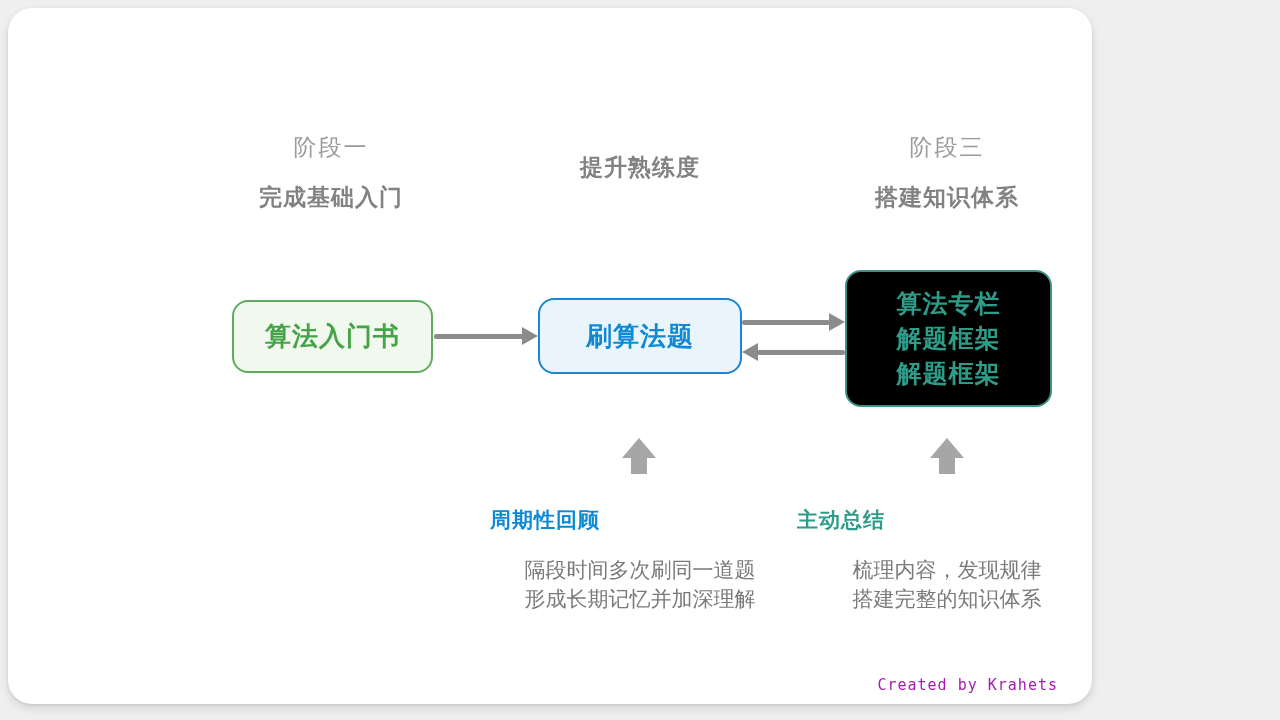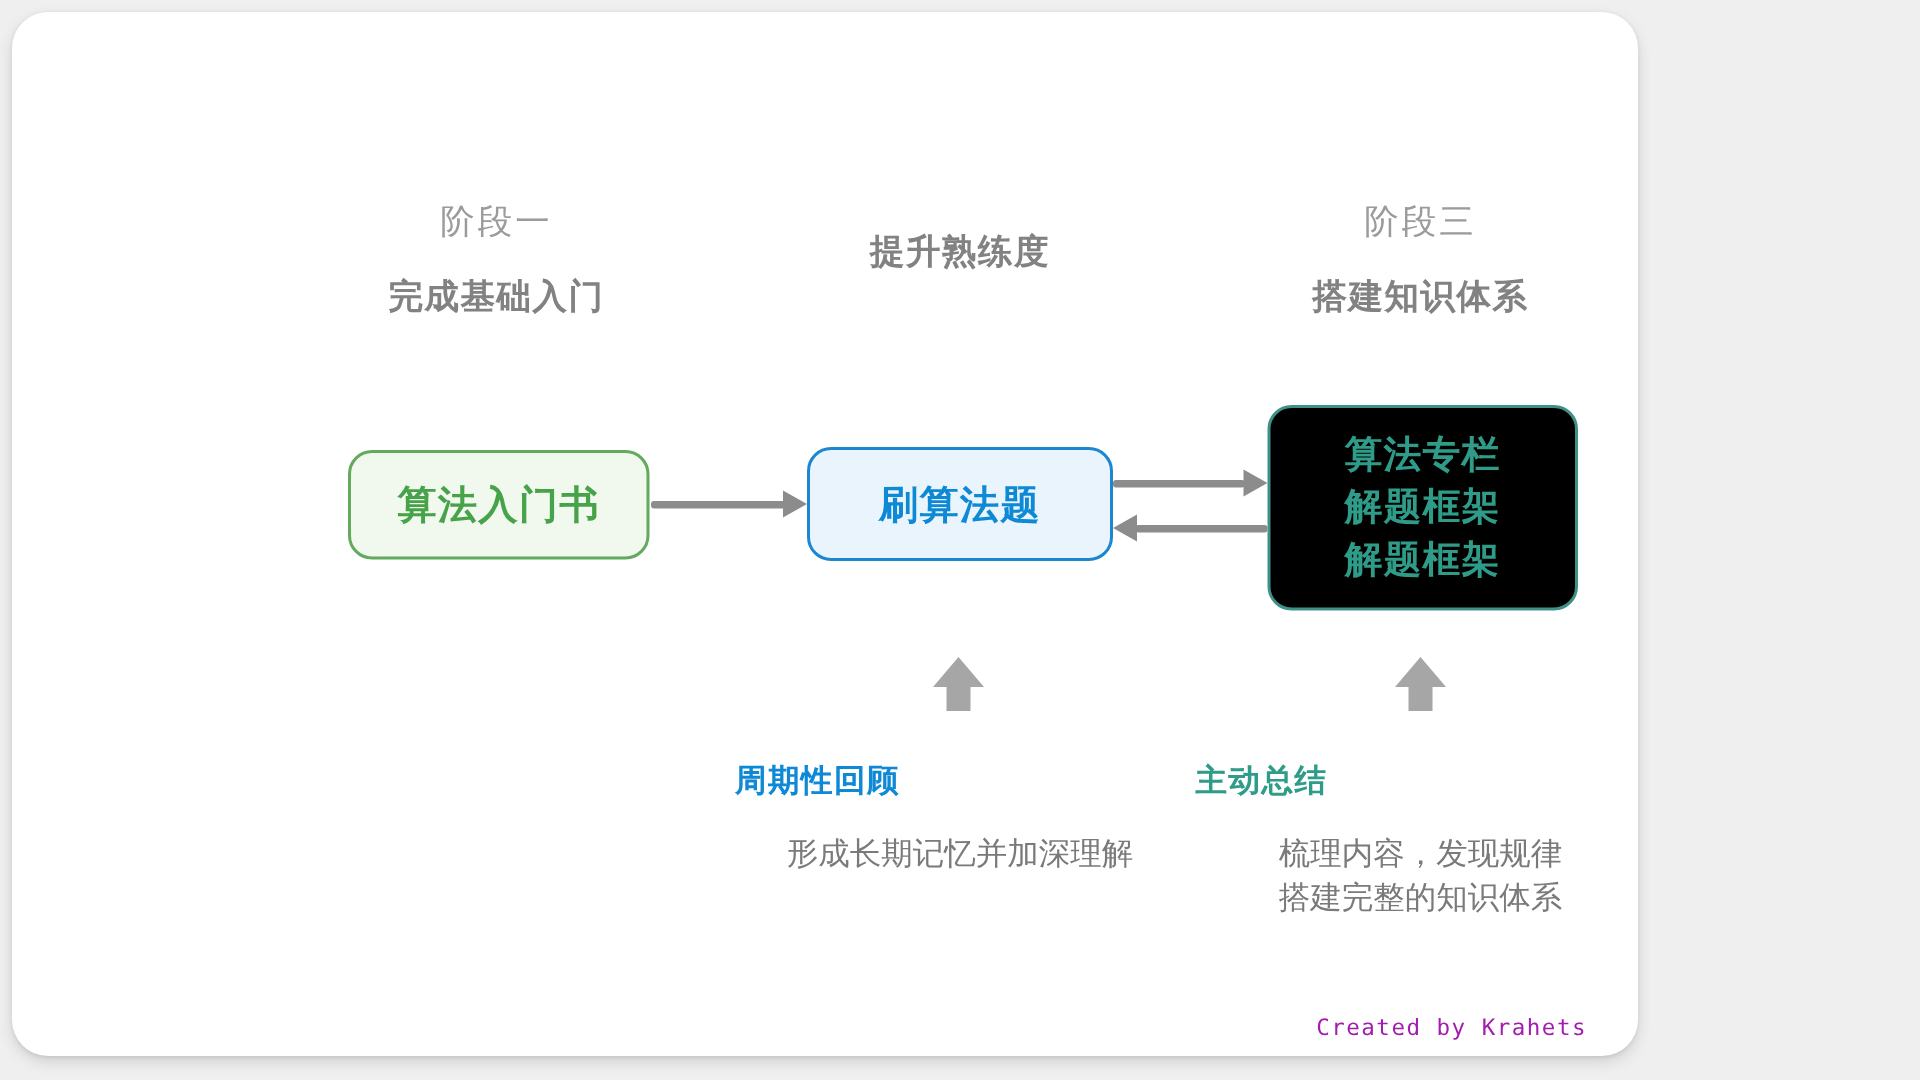--- a/index.html
+++ b/index.html
@@ -137,20 +137,21 @@
   <div class="abs shaft" style="left:749px;top:342px;width:88px;"></div>
 
   <div class="abs up-tri" style="left:614px;top:430px;"></div>
   <div class="abs up-stem" style="left:623px;top:450px;"></div>
 
   <div class="abs up-tri" style="left:922px;top:430px;"></div>
   <div class="abs up-stem" style="left:931px;top:450px;"></div>
 
   <div class="abs annot-title annot-title-blue" style="left:482px;top:498px;">周期性回顾</div>
   <div class="abs annot-desc" style="left:452px;top:547px;">
+    <div>隔段时间多次刷同一道题</div>
     <div>形成长期记忆并加深理解</div>
   </div>
 
   <div class="abs annot-title annot-title-teal" style="left:789px;top:498px;">主动总结</div>
   <div class="abs annot-desc" style="left:759px;top:547px;">
     <div>梳理内容，发现规律</div>
     <div>搭建完整的知识体系</div>
   </div>
 
   <div class="abs credit" style="right:34px;top:668px;">Created by Krahets</div>

